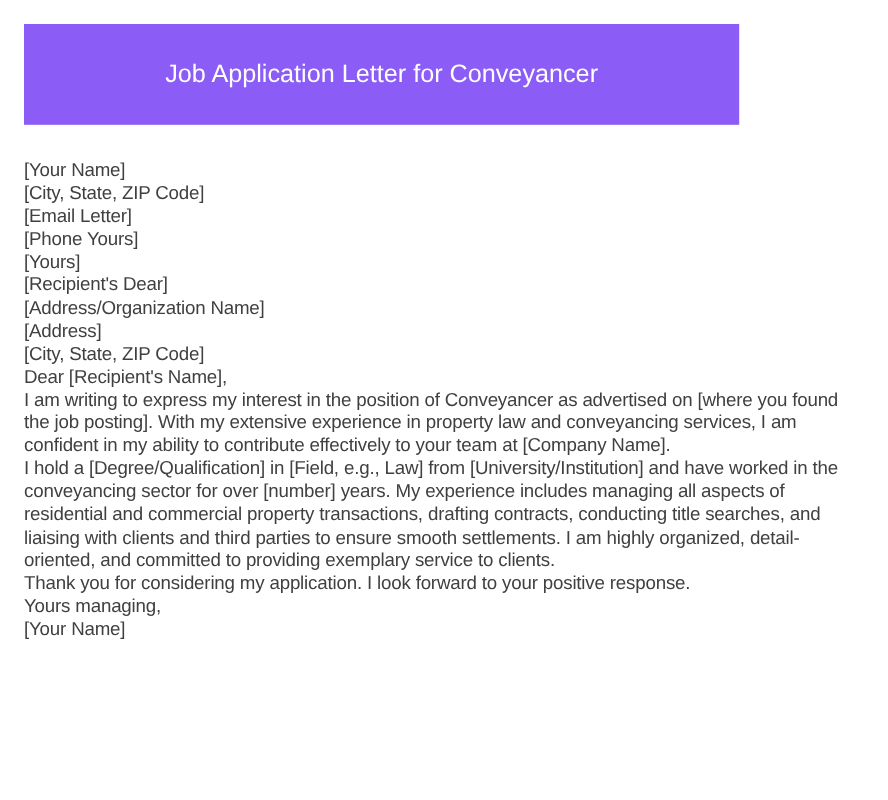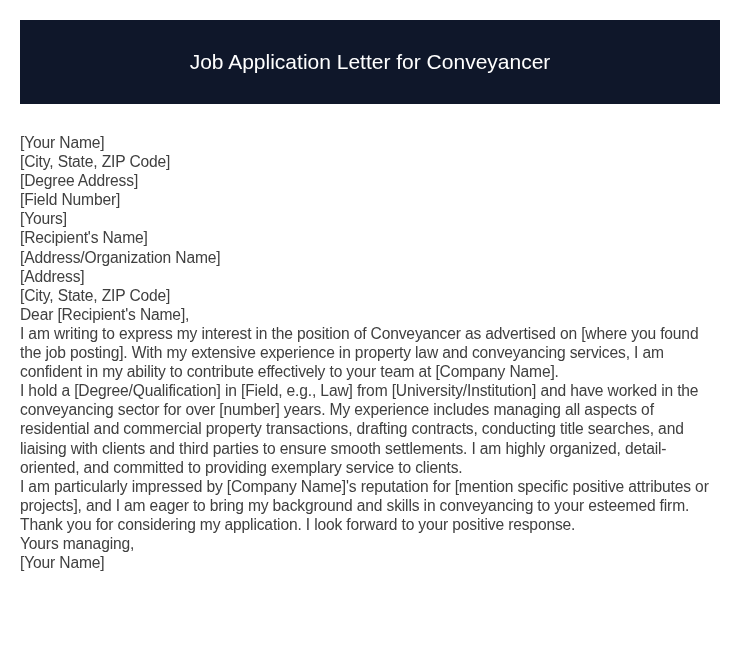--- a/index.html
+++ b/index.html
@@ -1,19 +1,19 @@
 <!DOCTYPE html>
 <html><head>
   <meta charset="utf-8">
   <style>
     html, body { margin: 0; padding: 0; background: #ffffff; }
     body { width: 740px; height: 667px; overflow: hidden; position: relative; }
     .header {
-      position: absolute; left: 20px; top: 20px; width: 700px; height: 84px;
-      background: #0f172a; color: #ffffff;
+      position: absolute; left: 20px; top: 20px; width: 596px; height: 84px;
+      background: #8b5cf6; color: #ffffff;
       display: flex; align-items: center; justify-content: center;
       font-family: "Liberation Sans", sans-serif; font-size: 21px;
     }
     .letter {
       position: absolute; left: 20px; top: 133px; width: 700px;
       font-family: "Liberation Sans", sans-serif; font-size: 15.6px;
       line-height: 19.1px; color: #404040; letter-spacing: -0.15px;
     }
     .line { display: block; white-space: normal; }
   </style>
@@ -21,30 +21,29 @@
 <body>
 
 <div class="header">
   <span>Job Application Letter for Conveyancer</span>
 </div>
 
 <div class="letter">
   <div>
     <span class="line">[Your Name]</span>
     <span class="line">[City, State, ZIP Code]</span>
-    <span class="line">[Degree Address]</span>
-    <span class="line">[Field Number]</span>
+    <span class="line">[Email Letter]</span>
+    <span class="line">[Phone Yours]</span>
   </div>
   <span class="line">[Yours]</span>
   <div>
-    <span class="line">[Recipient's Name]</span>
+    <span class="line">[Recipient's Dear]</span>
     <span class="line">[Address/Organization Name]</span>
     <span class="line">[Address]</span>
     <span class="line">[City, State, ZIP Code]</span>
   </div>
   <span class="line">Dear [Recipient's Name],</span>
   <span class="line">I am writing to express my interest in the position of Conveyancer as advertised on [where you found the job posting]. With my extensive experience in property law and conveyancing services, I am confident in my ability to contribute effectively to your team at [Company Name].</span>
   <span class="line">I hold a [Degree/Qualification] in [Field, e.g., Law] from [University/Institution] and have worked in the conveyancing sector for over [number] years. My experience includes managing all aspects of residential and commercial property transactions, drafting contracts, conducting title searches, and liaising with clients and third parties to ensure smooth settlements. I am highly organized, detail-oriented, and committed to providing exemplary service to clients.</span>
-  <span class="line">I am particularly impressed by [Company Name]'s reputation for [mention specific positive attributes or projects], and I am eager to bring my background and skills in conveyancing to your esteemed firm.</span>
   <span class="line">Thank you for considering my application. I look forward to your positive response.</span>
   <span class="line">Yours managing,</span>
   <span class="line">[Your Name]</span>
 </div>
 
 </body></html>

